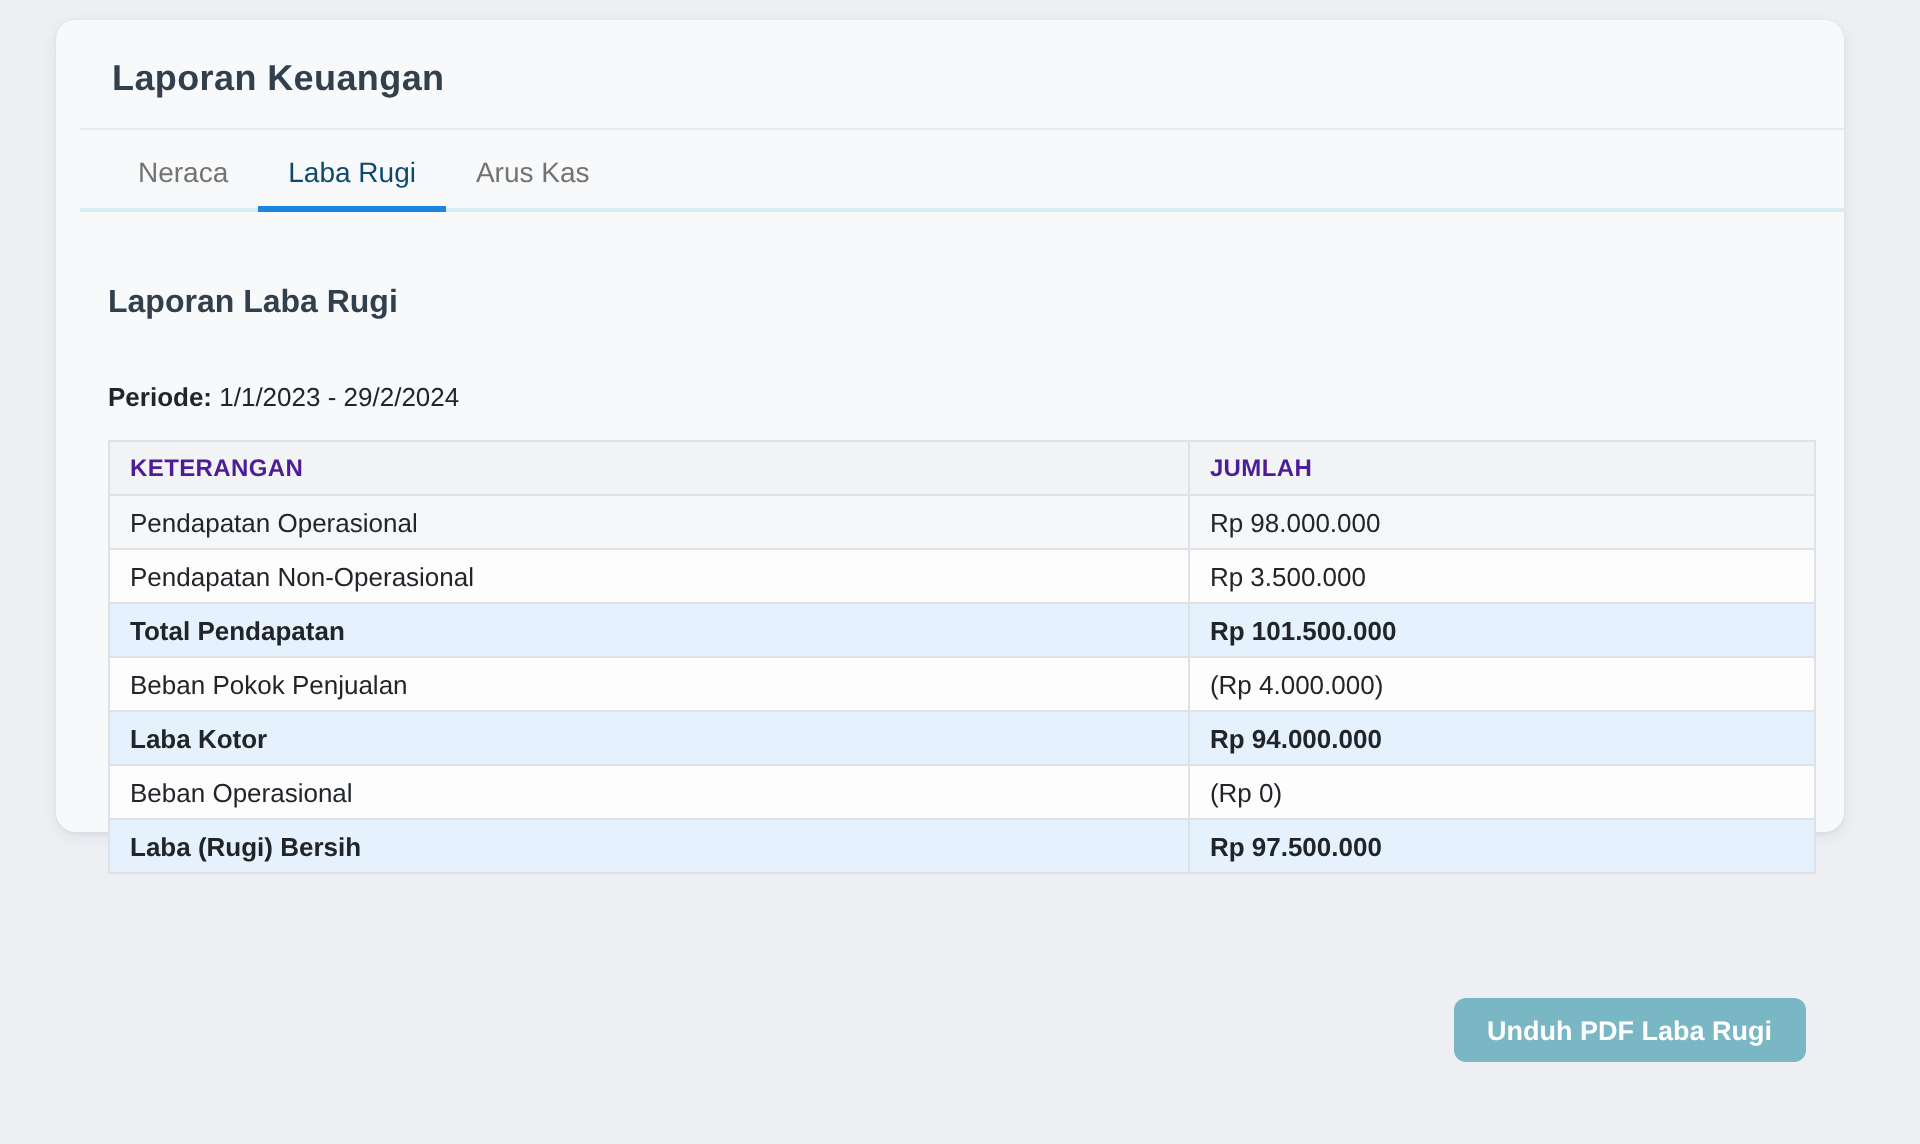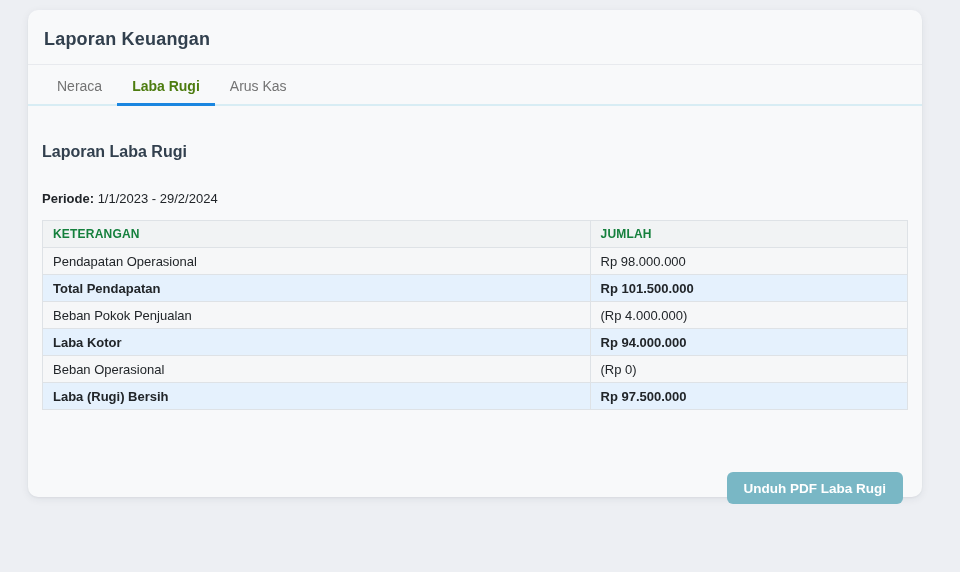--- a/index.html
+++ b/index.html
@@ -5,24 +5,25 @@
   * { margin: 0; padding: 0; box-sizing: border-box; }
   html, body {
     width: 960px; height: 572px;
     background: #edeff3;
     font-family: "Liberation Sans", "DejaVu Sans", sans-serif;
     overflow: hidden;
   }
   .card {
     position: absolute;
     left: 28px; top: 10px;
-    width: 894px; height: 487px;
+    width: 894px; height: 406px;
     background: #f8f9fa;
     border-radius: 10px;
     box-shadow: 0 2px 8px rgba(30,40,60,0.07), 0 1px 2px rgba(30,40,60,0.05);
+    padding-left: 12px;
   }
   .card-header {
     padding: 19px 16px 14px 16px;
     border-bottom: 1px solid #e8eaee;
   }
   .card-title {
     font-size: 18px;
     font-weight: bold;
     color: #32404e;
     letter-spacing: 0.2px;
@@ -34,22 +35,22 @@
   }
   .tab {
     padding: 13px 15px 9px 15px;
     font-size: 14px;
     color: #737373;
     cursor: pointer;
     border-bottom: 3px solid transparent;
     margin-bottom: -2px;
   }
   .tab.active {
-    color: #4d7c0f;
-    font-weight: bold;
+    color: #0c4a6e;
+    font-weight: normal;
     border-bottom-color: #1a86e0;
   }
   .content {
     padding: 0 14px;
   }
   .report-title {
     margin-top: 37px;
     font-size: 16px;
     font-weight: bold;
     color: #32404e;
@@ -73,21 +74,21 @@
     height: 27px;
     text-align: left;
     vertical-align: middle;
   }
   .report-table col.col-label { width: 63.3%; }
   .report-table col.col-value { width: 36.7%; }
   .report-table thead th {
     background: #f1f3f4;
     font-size: 12px;
     font-weight: bold;
-    color: #15803d;
+    color: #4c1d95;
     letter-spacing: 0.2px;
   }
   .report-table tbody tr { background: #fdfdfe; }
   .report-table tbody tr:nth-child(odd) { background: #f6f7f8; }
   .report-table tbody tr.total-row { background: #e5f1fd; font-weight: bold; }
   .card-footer {
     display: flex;
     justify-content: flex-end;
     margin-top: 62px;
     padding-right: 5px;
@@ -137,20 +138,24 @@
         <tr>
           <th>KETERANGAN</th>
           <th>JUMLAH</th>
         </tr>
       </thead>
       <tbody id="table-body">
           <tr class="">
             <td>Pendapatan Operasional</td>
             <td>Rp 98.000.000</td>
           </tr>
+          <tr class="">
+            <td>Pendapatan Non-Operasional</td>
+            <td>Rp 3.500.000</td>
+          </tr>
           <tr class="total-row">
             <td>Total Pendapatan</td>
             <td>Rp 101.500.000</td>
           </tr>
           <tr class="">
             <td>Beban Pokok Penjualan</td>
             <td>(Rp 4.000.000)</td>
           </tr>
           <tr class="total-row">
             <td>Laba Kotor</td>

